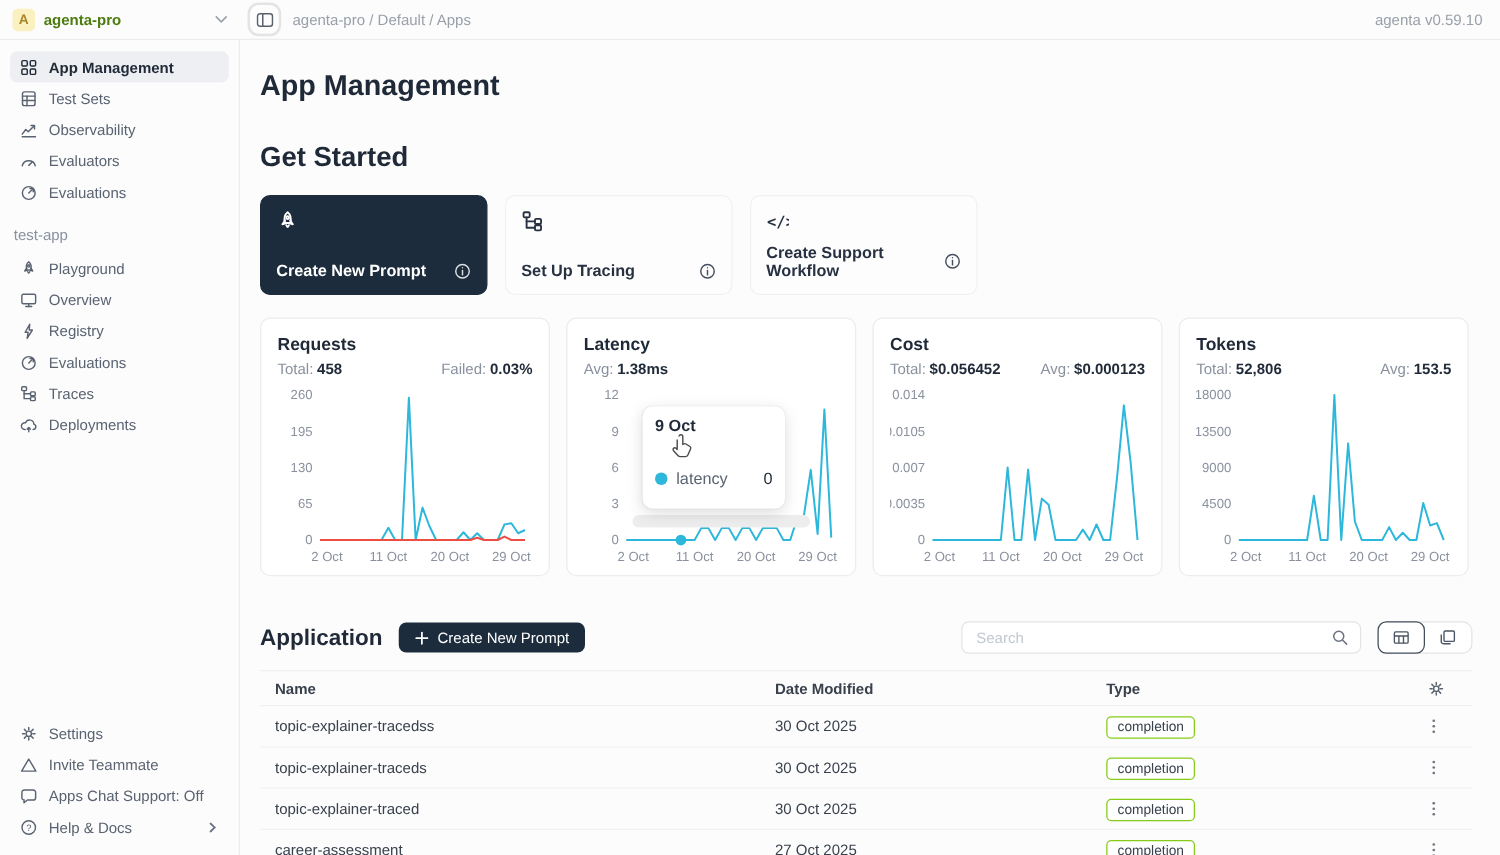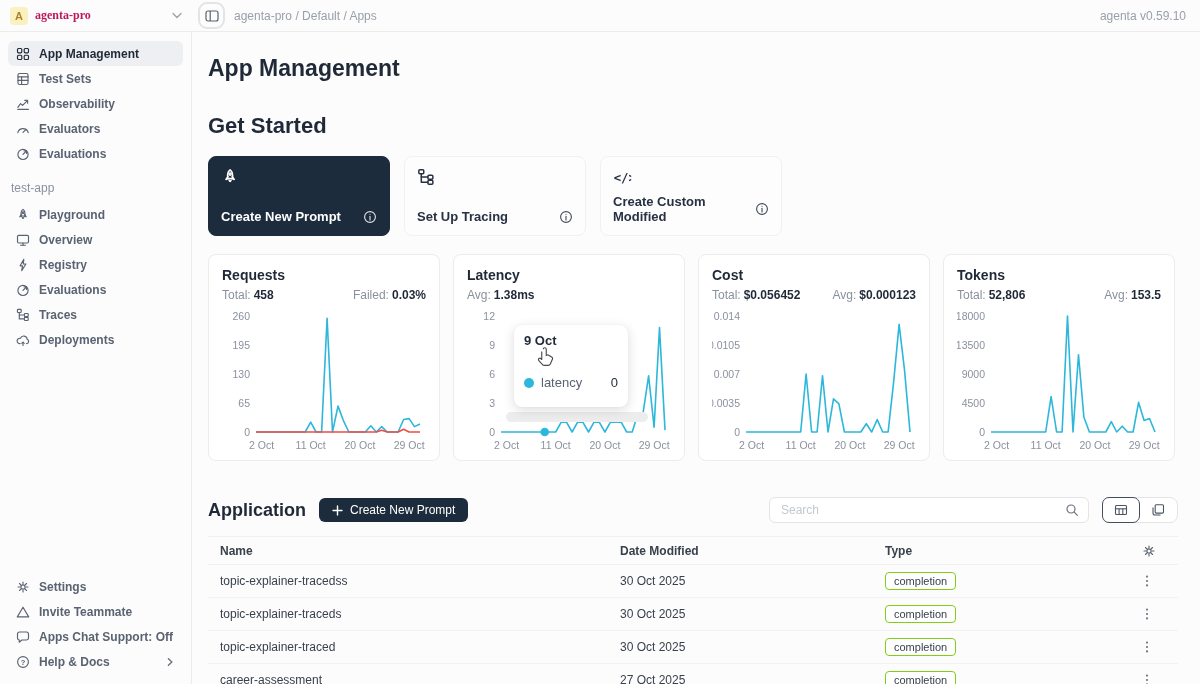--- a/index.html
+++ b/index.html
@@ -4,32 +4,32 @@
 <style>
   *{box-sizing:border-box;}
   html,body{margin:0;padding:0;}
   body{width:1200px;height:684px;overflow:hidden;background:#fcfcfc;color:#1f2937;
        font-family:"Liberation Sans",sans-serif;font-size:12px;}
   
   .topbar{height:32px;display:flex;align-items:center;border-bottom:1px solid #ececec;}
   .tb-left{width:192px;display:flex;align-items:center;gap:7px;padding:0 10px;flex:0 0 auto;}
   .avatar{width:18px;height:18px;border-radius:4px;background:#fbf0c0;color:#a9852c;
           font-size:11px;font-weight:700;display:flex;align-items:center;justify-content:center;}
-  .org-name{font-size:12px;font-weight:600;color:#be185d;font-family:Liberation Serif, serif;}
+  .org-name{font-size:12px;font-weight:600;color:#4d7c0f;}
   .tb-chevron{margin-left:auto;color:#9aa1ab;display:flex;}
   .toggle-btn{width:27px;height:27px;border:2px solid #e4e4e4;border-radius:9px;background:#fdfdfd;
               display:flex;align-items:center;justify-content:center;color:#59626e;margin:0 9px 0 6px;cursor:pointer;}
   .breadcrumb{font-size:12px;color:#99a0aa;}
   .version{margin-left:auto;padding-right:14px;font-size:12px;color:#99a0aa;}
   
   .layout{display:flex;height:652px;}
   .sidebar{width:192px;flex:0 0 auto;border-right:1px solid #ececec;display:flex;flex-direction:column;
            padding:9px 8px 10px;}
   .side-item{display:flex;align-items:center;gap:9px;height:25px;padding:0 8px;border-radius:6px;
-             color:#5a6372;cursor:pointer;font-weight:bold;}
+             color:#5a6372;cursor:pointer;}
   .side-item .lbl{white-space:nowrap;}
   .side-item.selected{background:#edeff2;color:#1f2937;font-weight:600;}
   .side-item svg{flex:0 0 auto;}
   .group-label{font-size:12px;color:#8a919e;margin:15px 0 7px 3px;}
   .sidebar-bottom{margin-top:auto;}
   .chev-right{margin-left:auto;display:flex;color:#6b7280;}
   
   .main{flex:1;padding:0 22px 0 16px;overflow:hidden;}
   .page-title{font-size:23px;font-weight:600;margin:23px 0 0;color:#1f2937;}
   .section-heading{font-size:22px;font-weight:600;margin:31px 0 0;}
@@ -338,21 +338,21 @@
             </span>
       </span>
     </div>
         <div class="starter-card">
       <span class="sc-icon">
             <svg width="14" height="14" viewBox="0 0 14 14" fill="none" stroke="currentColor" stroke-width="1.15" stroke-linecap="round" stroke-linejoin="round">
               <text x="0.5" y="10.6" font-size="9.5" fill="currentColor" stroke="none" font-family="DejaVu Sans Mono,monospace" font-weight="bold">&lt;/&gt;</text>
             </svg>
           </span>
       <span class="sc-bottom">
-        <span class="sc-label">Create Custom Modified</span>
+        <span class="sc-label">Create Support Workflow</span>
         <span class="sc-info">
               <svg width="14" height="14" viewBox="0 0 14 14" fill="none" stroke="currentColor" stroke-width="1.15" stroke-linecap="round" stroke-linejoin="round">
                 <circle cx="7" cy="7" r="5.4"></circle>
                 <line x1="7" y1="6.4" x2="7" y2="9.9"></line>
                 <circle cx="7" cy="4.2" r="0.55" fill="currentColor" stroke="none"></circle>
               </svg>
             </span>
       </span>
     </div>
       </div>

